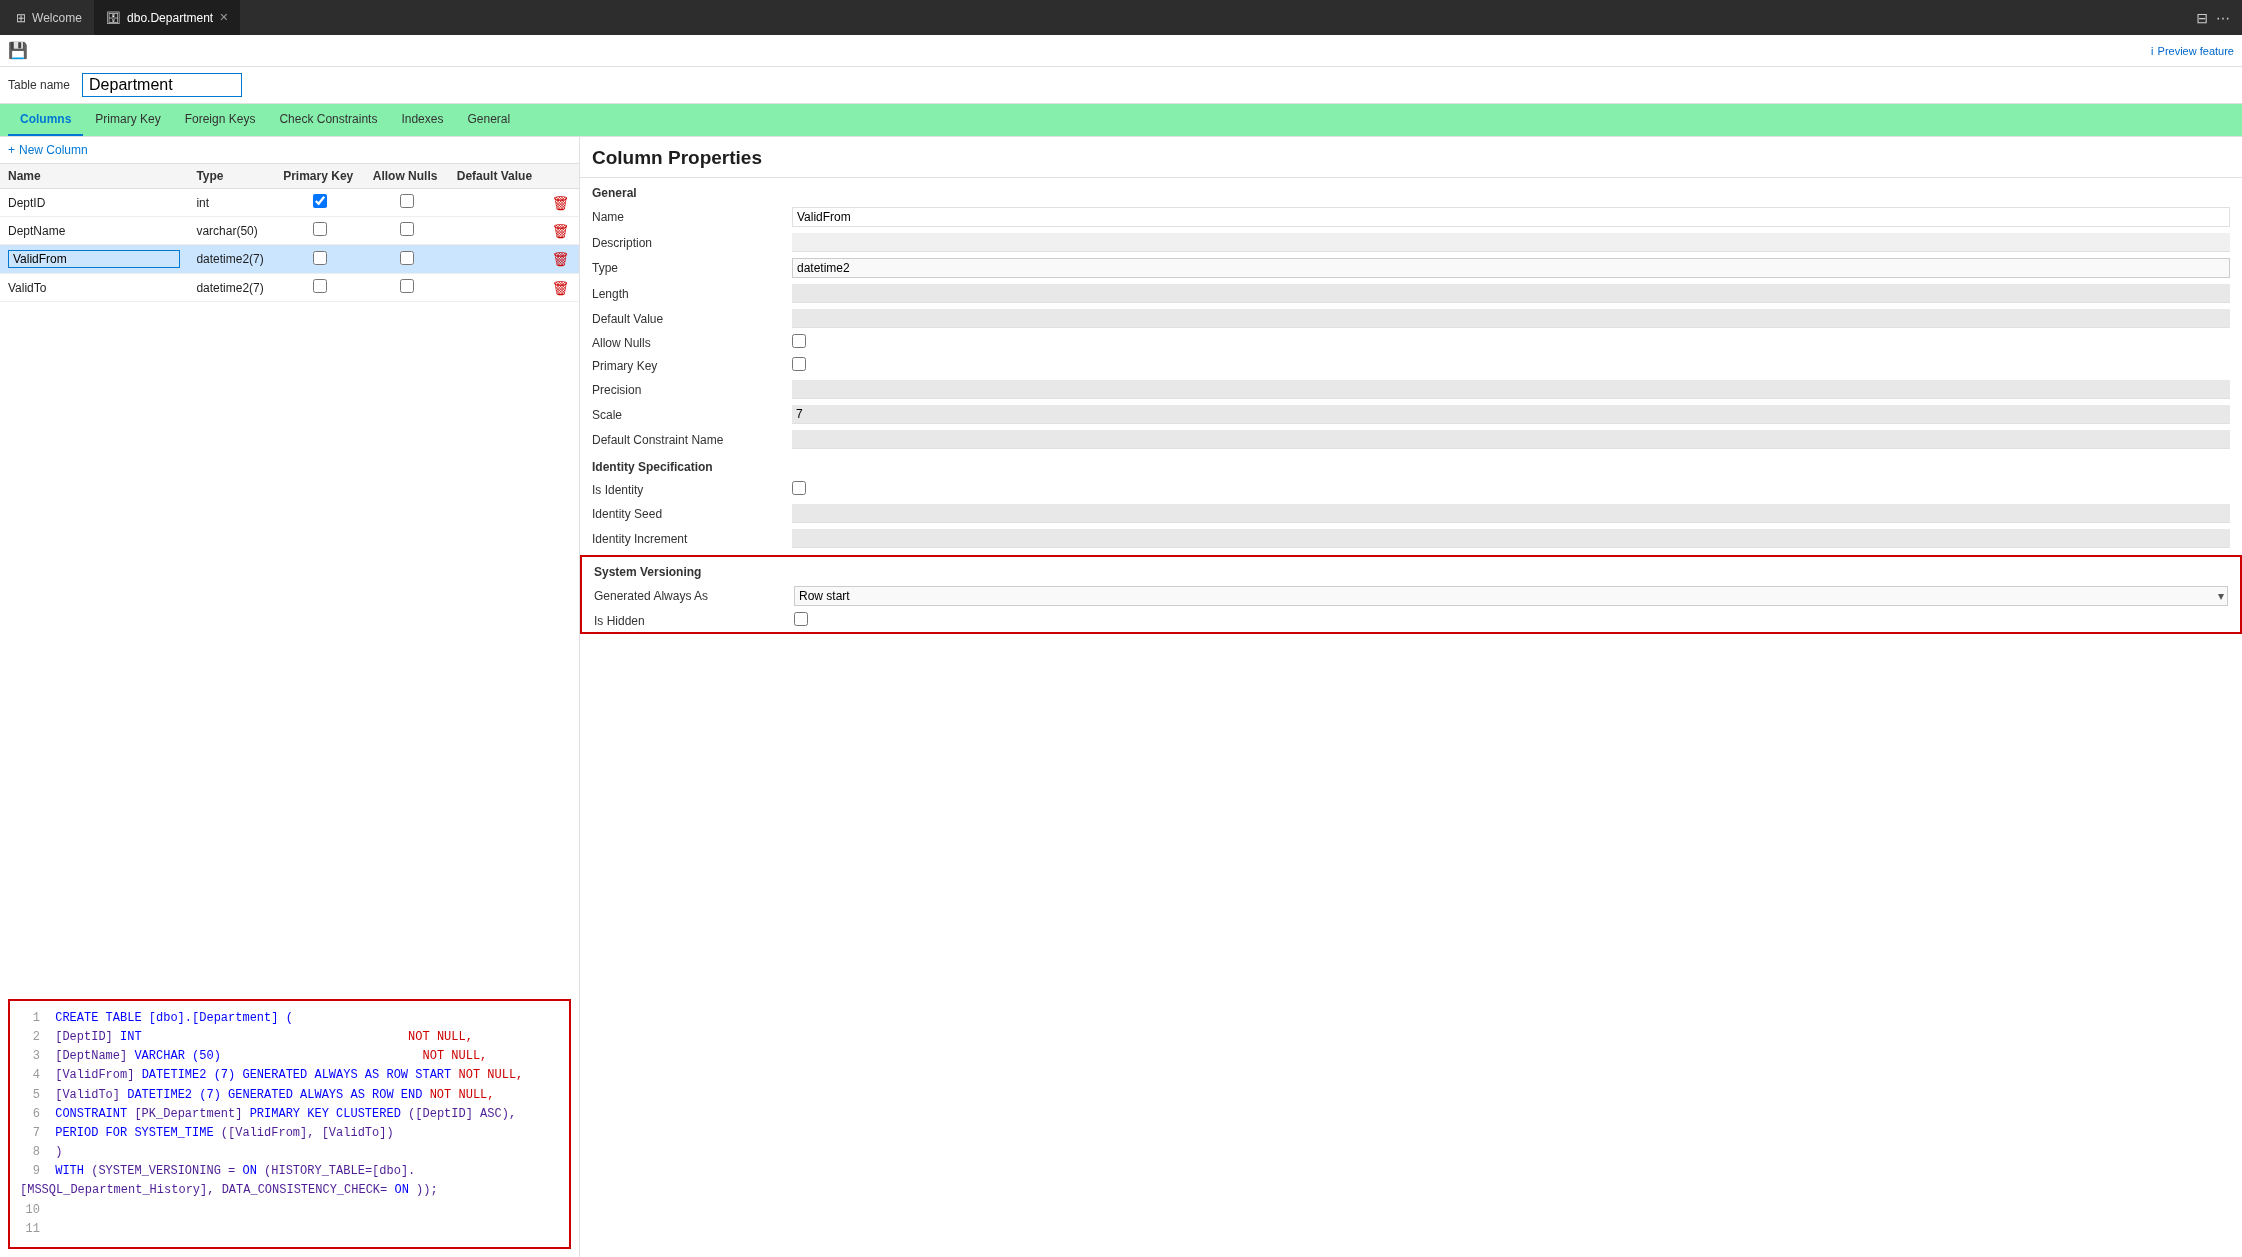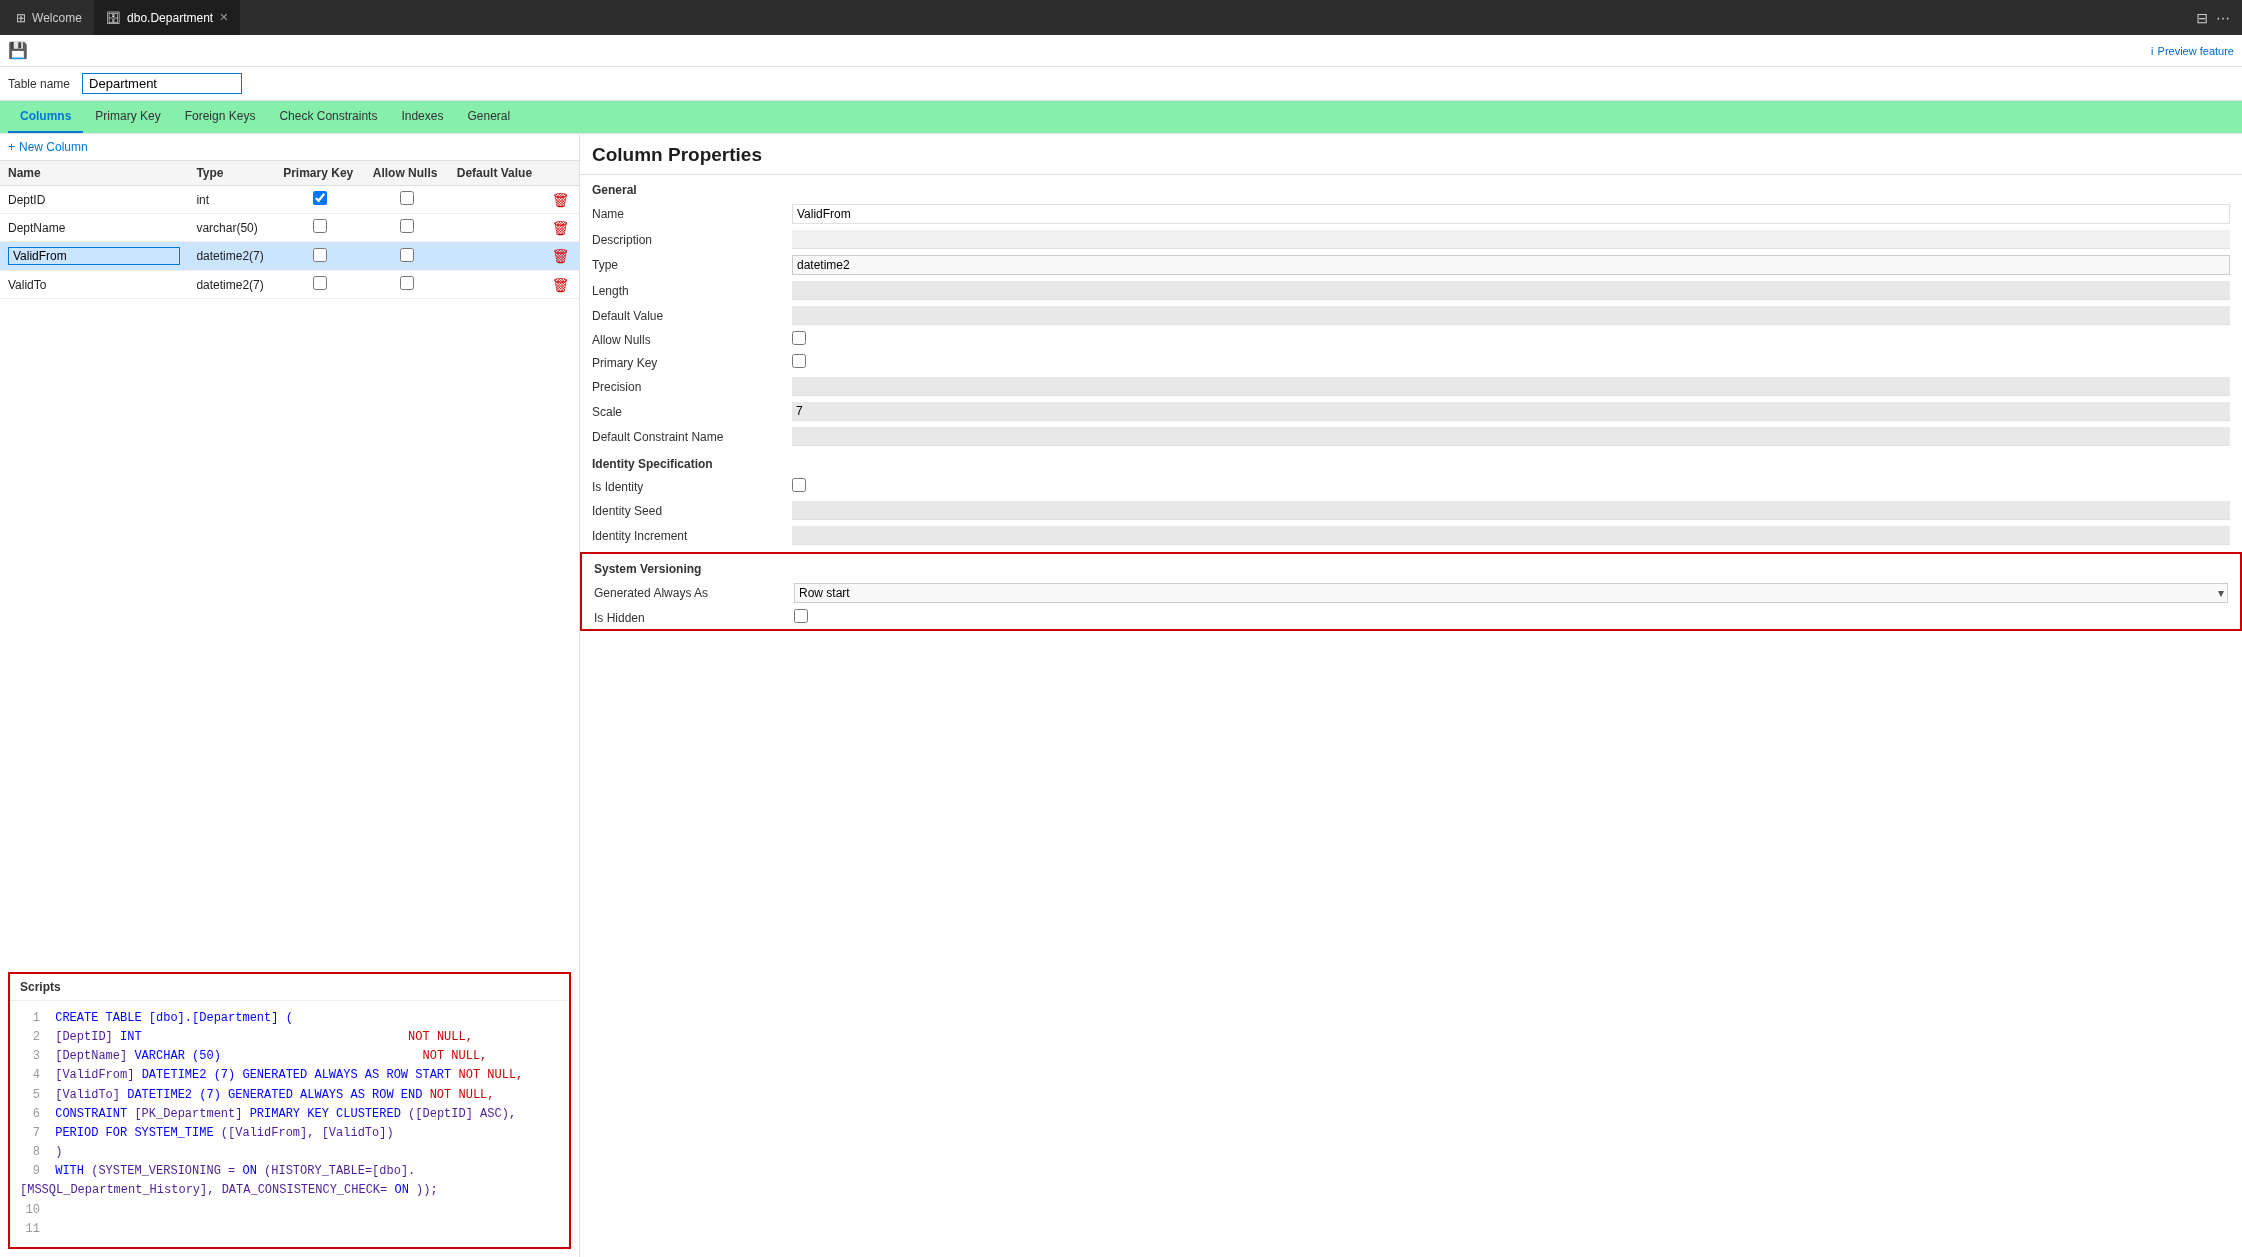--- a/index.html
+++ b/index.html
@@ -67,21 +67,21 @@
       align-items: center;
       padding: 6px 8px;
       border-bottom: 1px solid #e0e0e0;
       background: #fff;
       gap: 12px;
     }
     .table-name-label { font-size: 12px; color: #333; }
     .table-name-input {
       border: 1px solid #0078d4;
       padding: 2px 6px;
-      font-size: 13px;
+      font-size: 16px;
       width: 160px;
     }
 
     
     .nav-tabs {
       display: flex;
       align-items: flex-start;
       padding: 0 8px;
       border-bottom: 1px solid #e0e0e0;
       background: #86efac;
@@ -374,23 +374,20 @@
             <td style="text-align:center"><input type="checkbox" style=""></td>
             <td style="text-align:center"><input type="checkbox" style=""></td>
             <td></td>
             <td><span class="delete-icon">🗑</span></td>
           </tr>
         </tbody>
       </table>
 
       <div style="flex:1; display:flex; flex-direction:column; justify-content:flex-end; padding: 8px 0 0 0;">
         <div class="scripts-panel">
-          <div class="scripts-header">
-            <span>Scripts</span>
-          </div>
           <div class="scripts-body">
             <div>
               <span class="line-num">1</span>
               <span class="kw-blue">CREATE TABLE [dbo].[Department] (</span>
             </div>
             <div>
               <span class="line-num">2</span>
               <span class="kw-black">    [DeptID]    </span>
               <span class="kw-blue">INT</span>
               <span class="kw-black" style="white-space:pre">                                   </span>

